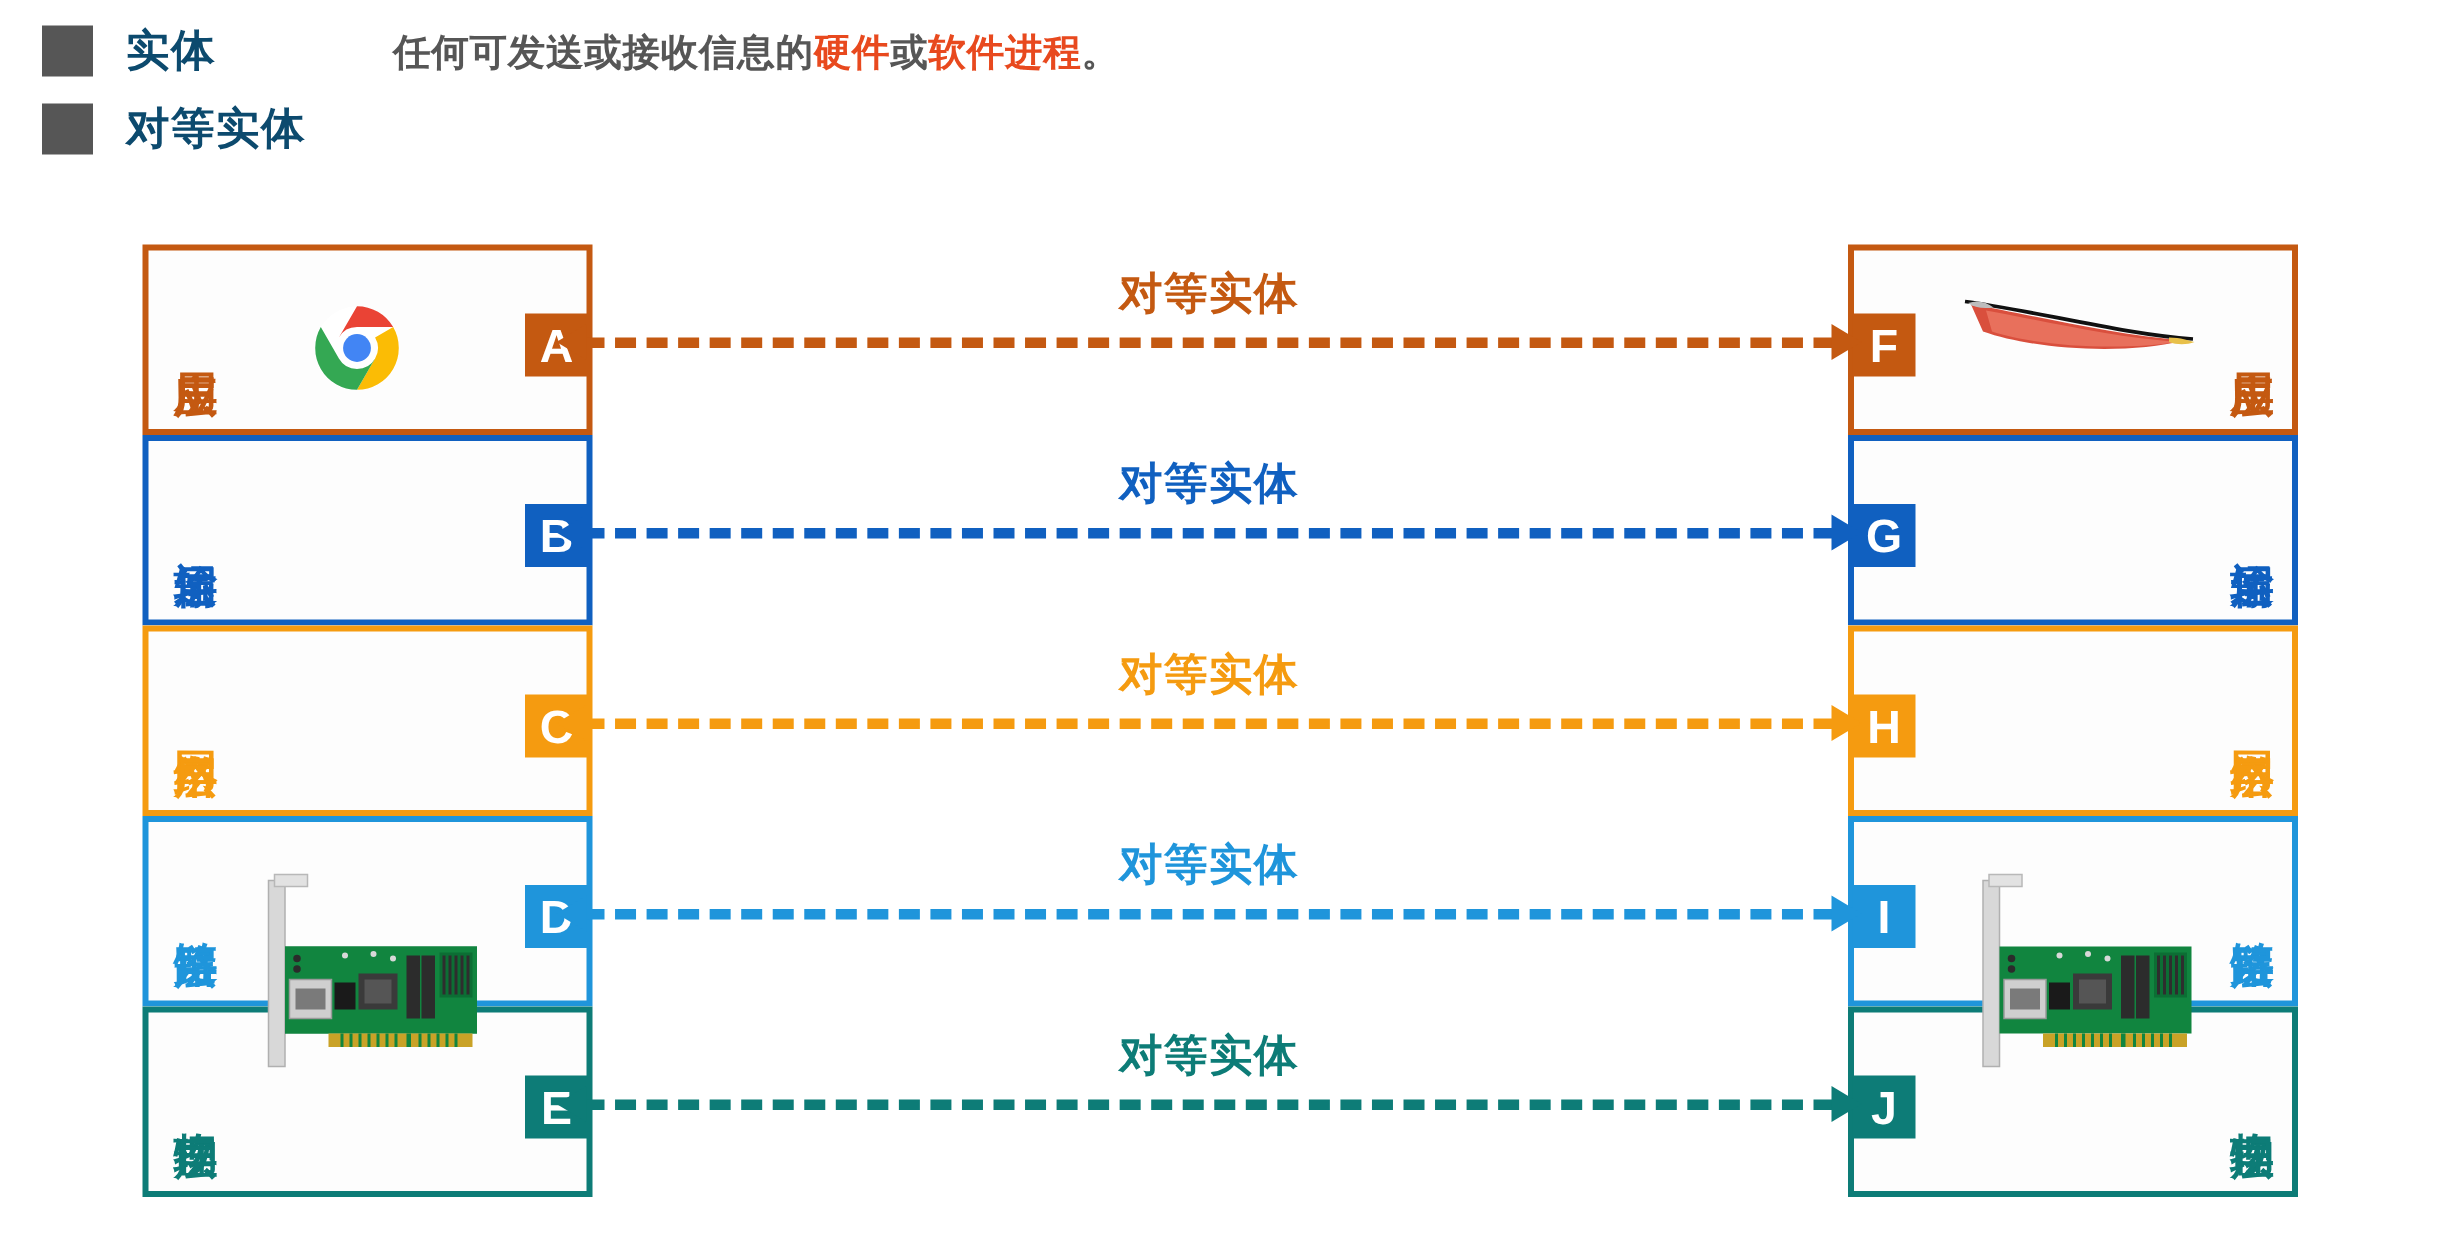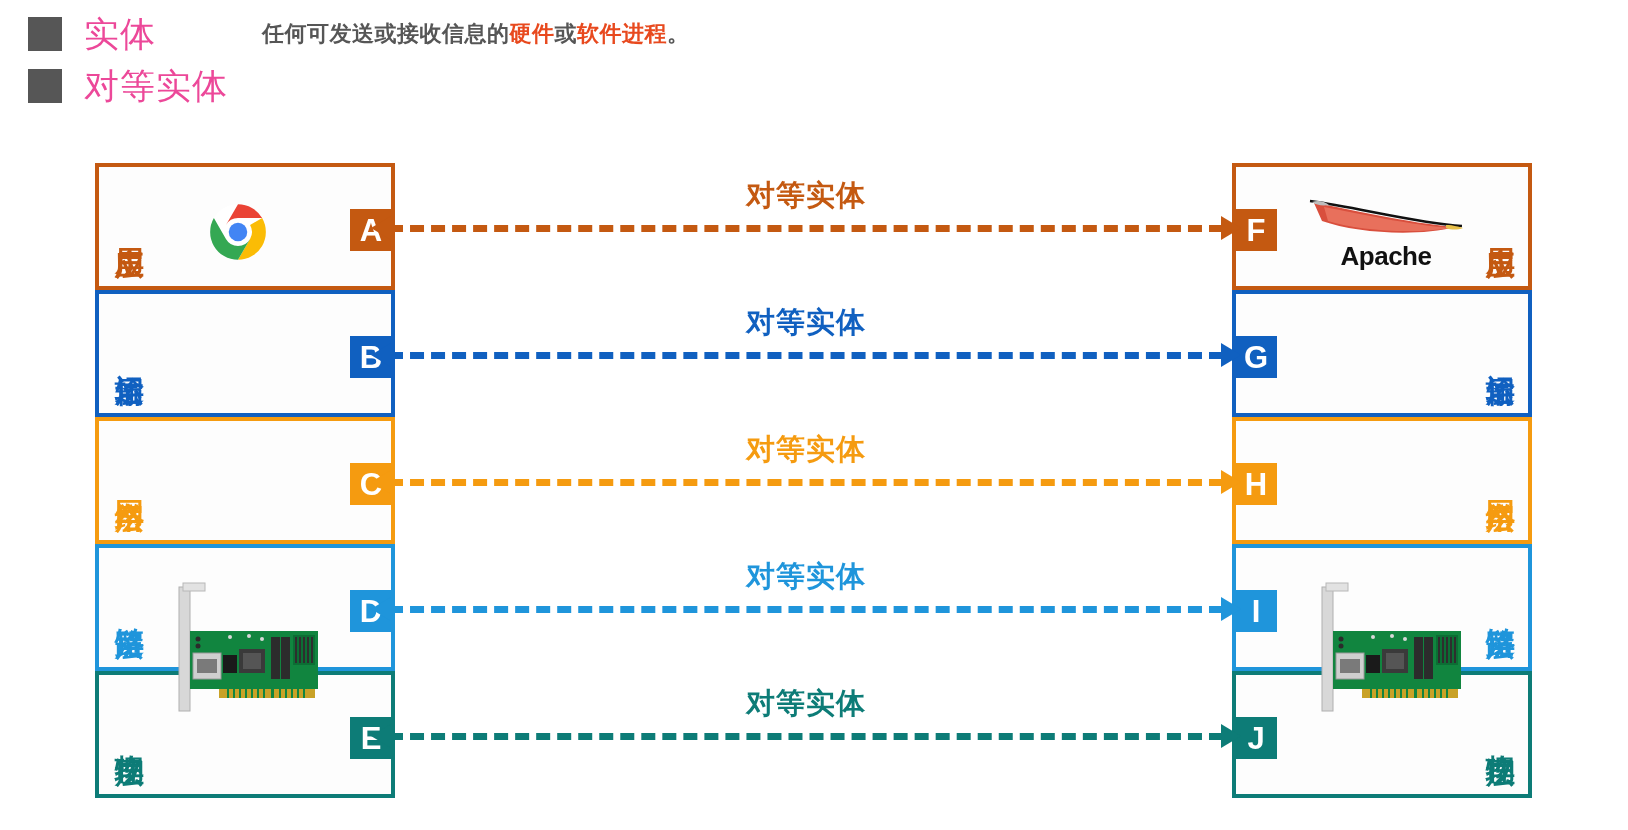--- a/index.html
+++ b/index.html
@@ -28,29 +28,29 @@
     height: 52px;
   }
   .legend-bullet {
     width: 34px;
     height: 34px;
     background: #565656;
     flex: 0 0 auto;
   }
   .legend-term {
     margin-left: 22px;
-    font-size: 35px;
-    font-weight: normal;
-    color: #ec4899;
+    font-size: 29px;
+    font-weight: bold;
+    color: #0c4a6e;
     width: 178px;
     flex: 0 0 auto;
     letter-spacing: 1px;
   }
   .legend-def {
-    font-size: 22px;
+    font-size: 25px;
     font-weight: bold;
     color: #565656;
     white-space: nowrap;
     letter-spacing: 0.5px;
   }
   .legend-def .hl {
     color: #E8491E;
   }
 
   
@@ -273,21 +273,20 @@
       <span class="layer-label lbl-right" style="color:#C45911;">应用层</span>
       <span class="badge badge-right" style="background:#C45911;top:42px;">F</span>
       <span class="apache-wrap" style="left:60px;top:26px;width:180px;">
         <svg viewBox="0 0 180 48" width="180" height="48">
           <path d="M18 10 C55 16 110 30 160 34 C120 44 60 40 26 28 Z" fill="#D94F3D"></path>
           <path d="M28 14 C62 20 112 32 156 35 C118 41 62 38 32 28 Z" fill="#E8705C"></path>
           <path d="M14 8 C60 14 120 30 166 33" stroke="#111111" stroke-width="2.5" fill="none"></path>
           <path d="M150 32 C158 32 163 34 167 35 C162 37 155 37 150 35 Z" fill="#E8C04A"></path>
           <path d="M16 9 C22 7 28 8 33 12 C26 13 20 12 16 9 Z" fill="#bdbdbd"></path>
         </svg>
-        <div class="apache-word">Apache</div>
       </span>
     </div>
 
     <div class="layer-box" style="top:127px;height:127px;border:4px solid #1060C0;">
       <span class="layer-label lbl-right" style="color:#1060C0;">运输层</span>
       <span class="badge badge-right" style="background:#1060C0;top:42px;">G</span>
     </div>
 
     <div class="layer-box" style="top:254px;height:127px;border:4px solid #F59B10;">
       <span class="layer-label lbl-right" style="color:#F59B10;">网络层</span>

